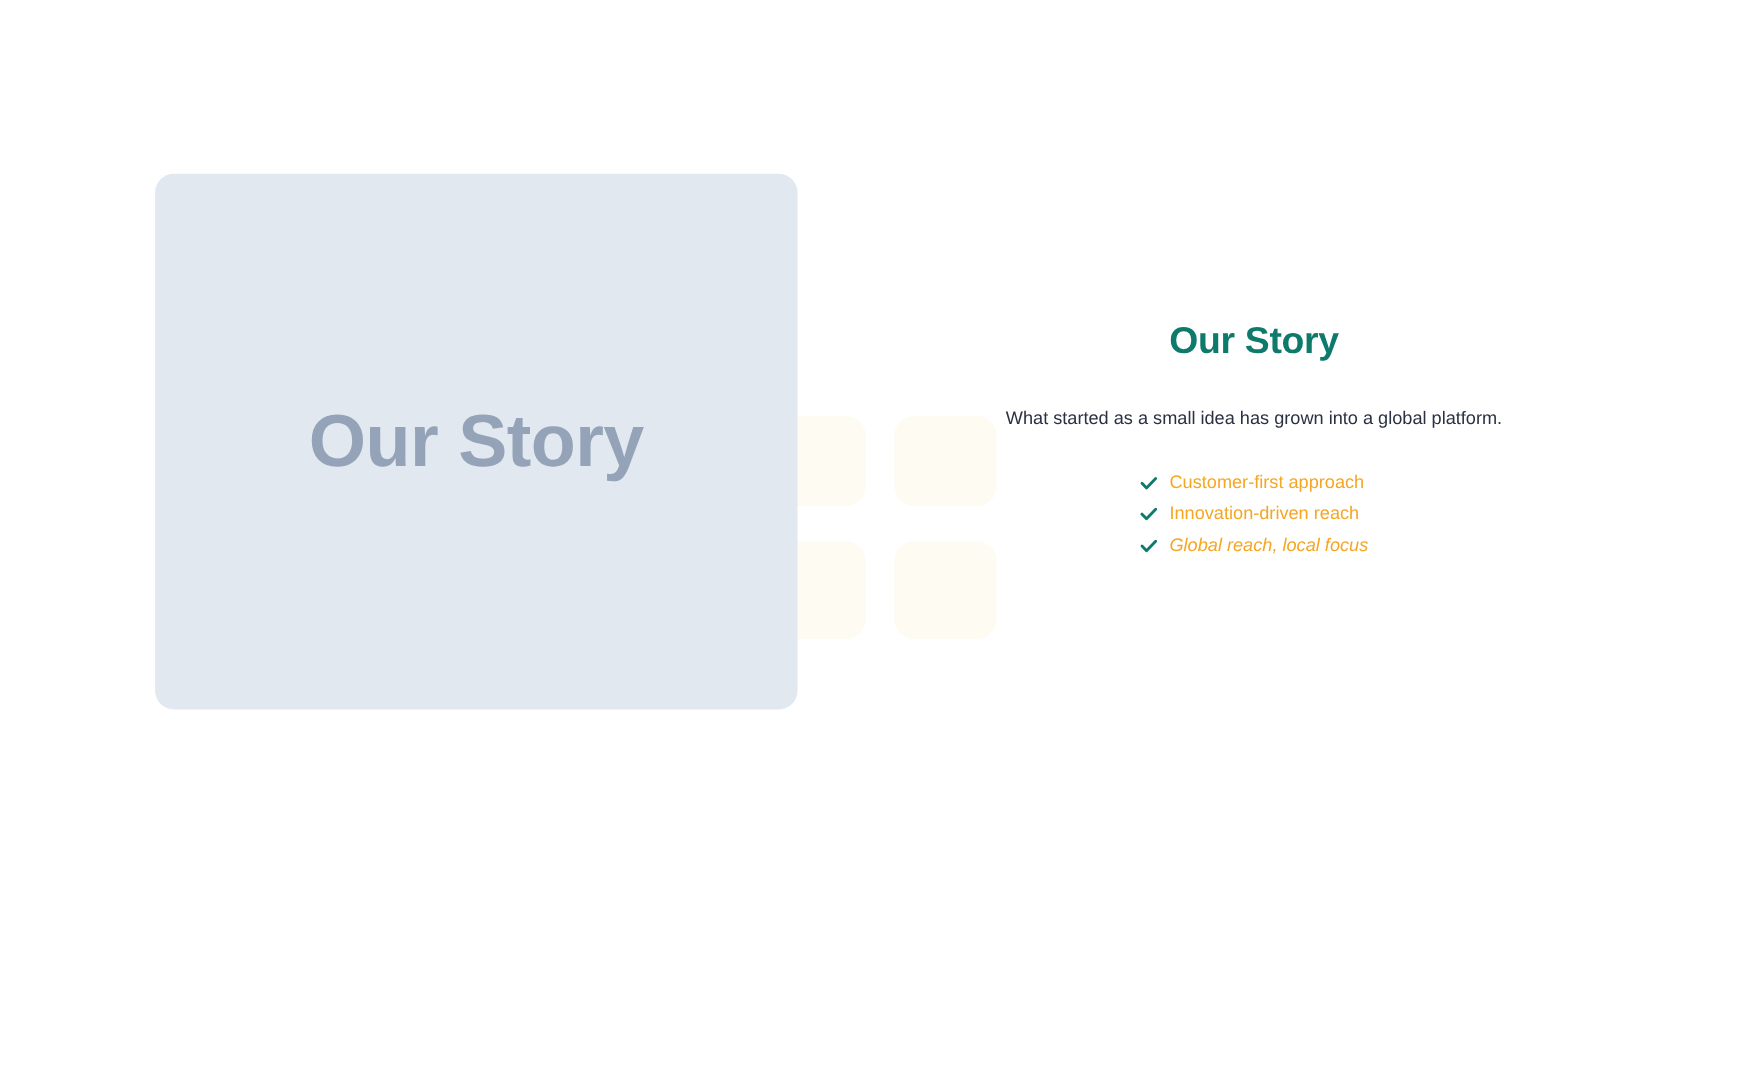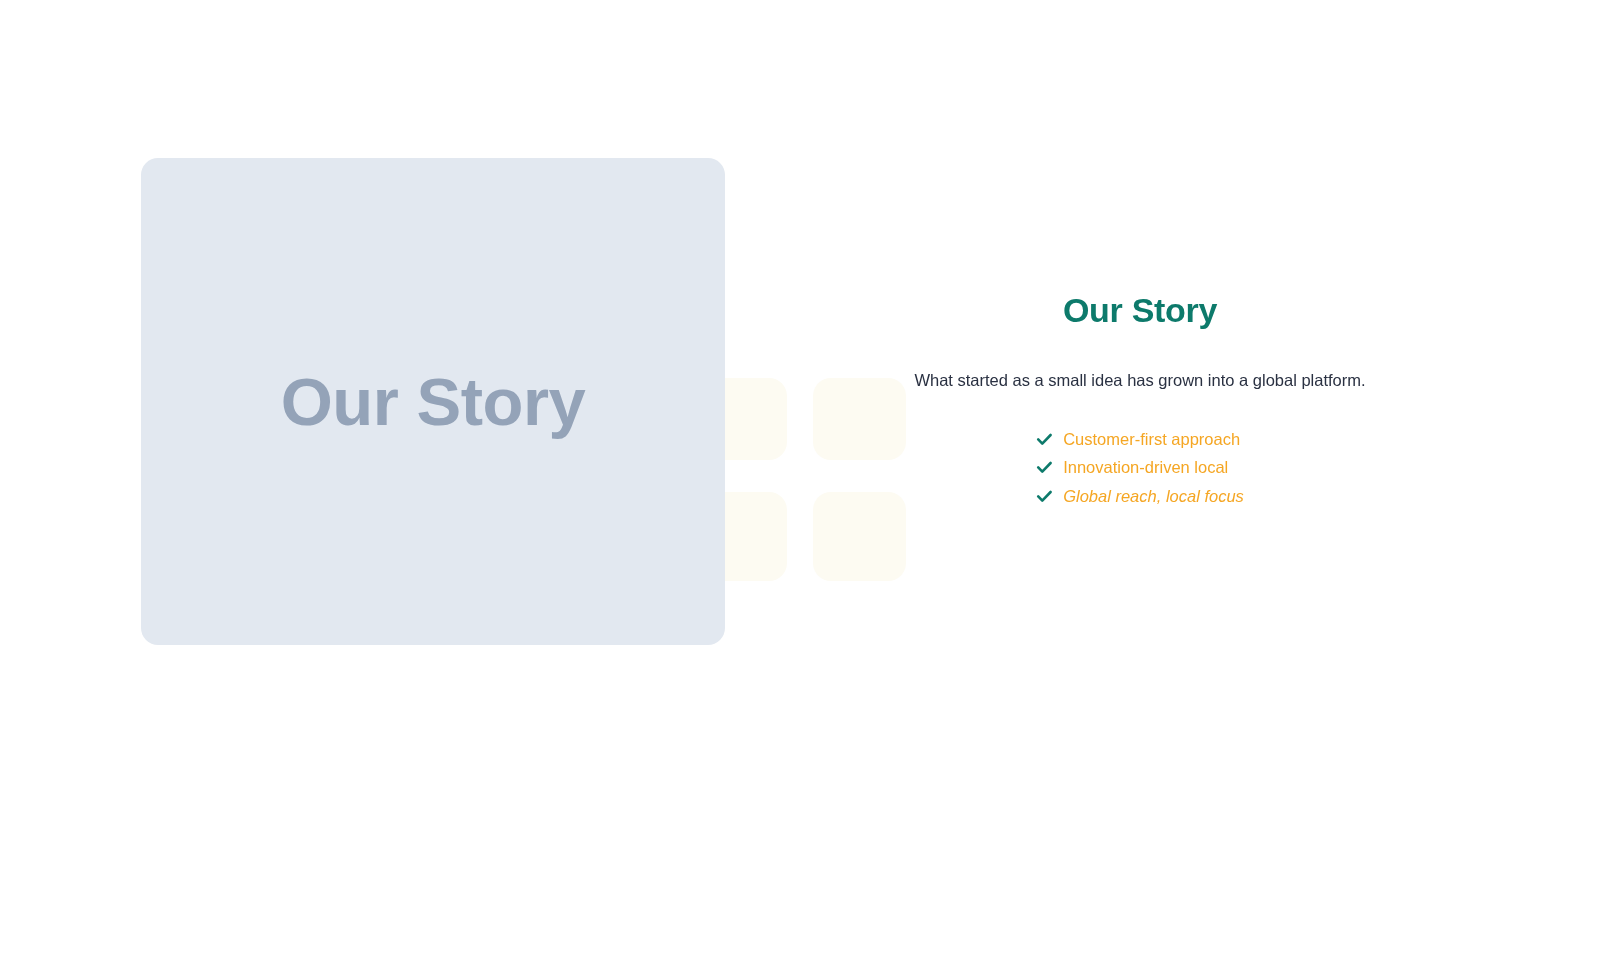--- a/index.html
+++ b/index.html
@@ -152,21 +152,21 @@
           </svg>
         </span>
         <span class="feature-text">Customer-first approach</span>
       </li>
       <li class="feature-item">
         <span class="check-icon">
           <svg width="17" height="17" viewBox="0 0 17 17" aria-hidden="true">
             <path d="M2.2 8.4 L6.3 12.6 L14.6 4.0" fill="none" stroke="#0D7A6B" stroke-width="2.6" stroke-linecap="round" stroke-linejoin="round"></path>
           </svg>
         </span>
-        <span class="feature-text">Innovation-driven local</span>
+        <span class="feature-text">Innovation-driven reach</span>
       </li>
       <li class="feature-item">
         <span class="check-icon">
           <svg width="17" height="17" viewBox="0 0 17 17" aria-hidden="true">
             <path d="M2.2 8.4 L6.3 12.6 L14.6 4.0" fill="none" stroke="#0D7A6B" stroke-width="2.6" stroke-linecap="round" stroke-linejoin="round"></path>
           </svg>
         </span>
         <span class="feature-text">Global reach, local focus</span>
       </li>
     </ul>

